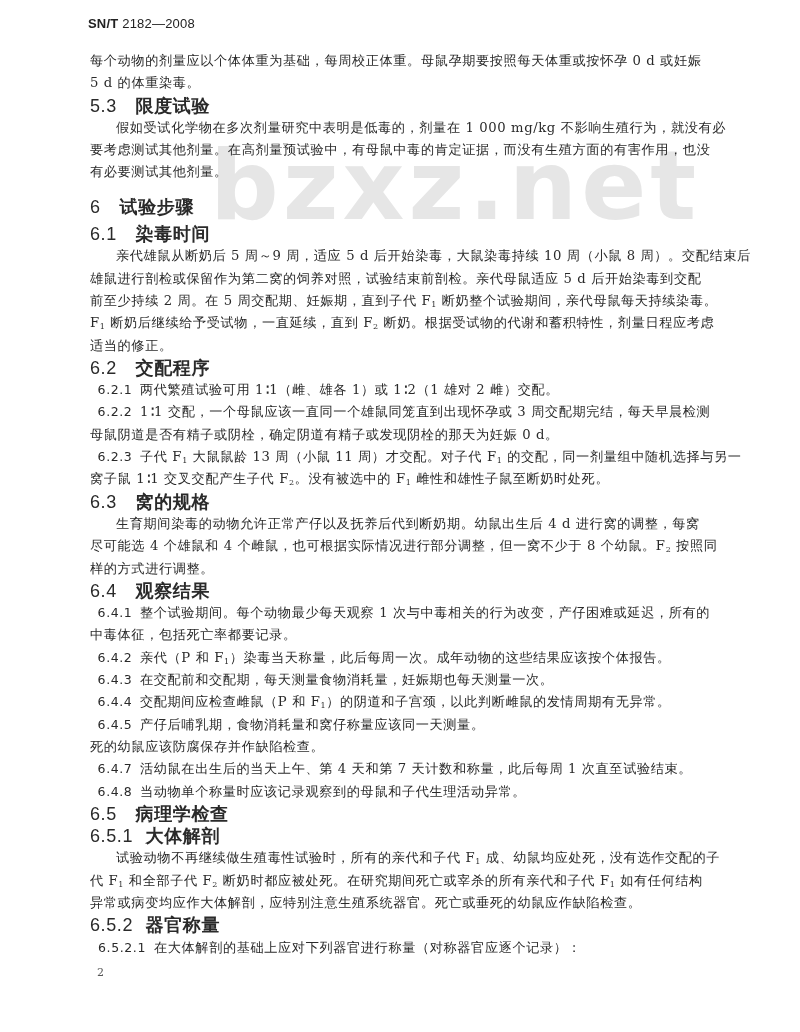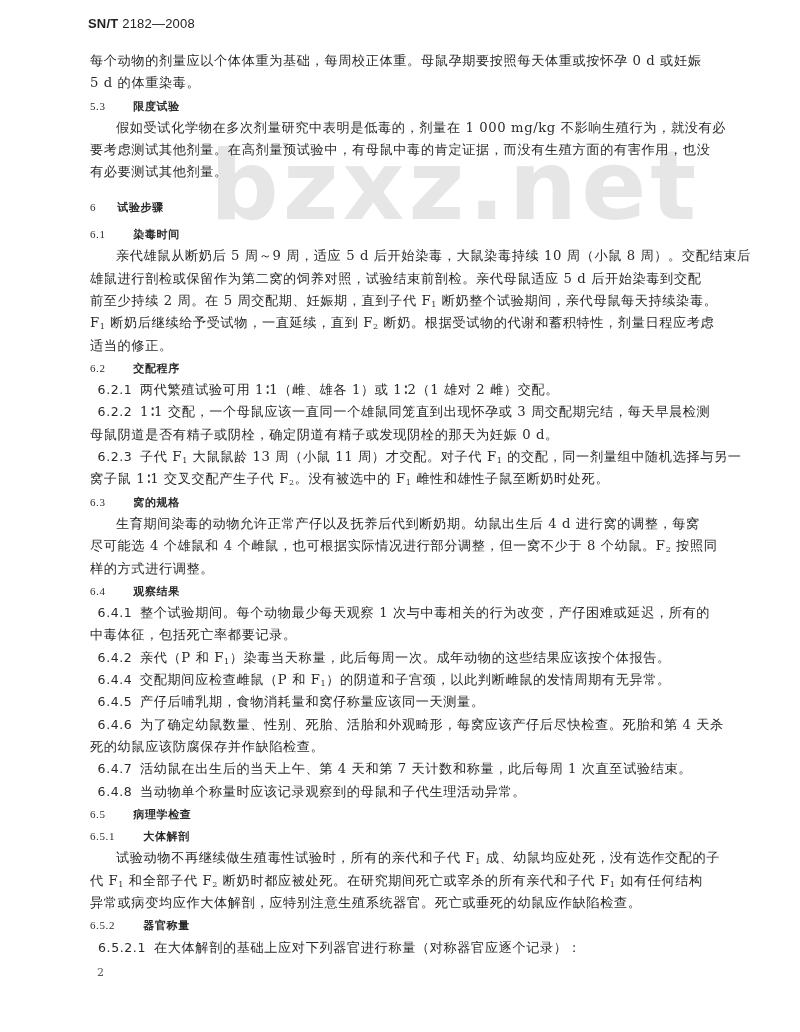--- a/index.html
+++ b/index.html
@@ -7,21 +7,21 @@
          font-family:"DejaVu Serif","Liberation Serif",serif; color:#2a2a2a; }
   .page { position:absolute; left:0; top:8px; width:758px; height:1032px; }
   .std-code { position:absolute; left:88px; top:8px; font-family:"Liberation Sans","DejaVu Sans",sans-serif;
               font-size:13px; font-weight:bold; letter-spacing:0.2px; color:#222; }
   .std-code .num { font-weight:normal; }
   .watermark { position:absolute; left:210px; top:130px; font-family:"DejaVu Sans","Liberation Sans",sans-serif;
                font-size:96px; font-weight:bold; color:#e6e6e6; letter-spacing:4px; line-height:1; z-index:0; }
   .content { position:absolute; left:90px; top:42px; width:622px; z-index:1; }
   .line { font-size:13.2px; line-height:22.3px; height:22.3px; white-space:nowrap; letter-spacing:0.6px; }
   .para-first { text-indent:26px; }
-  .heading { font-family:Liberation Serif, serif; font-size:11px; }
+  .heading { font-family:Liberation Sans, sans-serif; font-size:18px; }
   .heading .hnum { display:inline-block; min-width:40px; }
   .heading .htitle { font-weight:bold; }
   .heading.big { margin-top:12px; margin-bottom:5px; }
   .heading.big .hnum { min-width:24px; }
   .clause-num { font-family:"DejaVu Sans","Liberation Sans",sans-serif; font-size:12.5px; display:inline-block; min-width:50px;text-align:center; }
   .clause-num.long { min-width:64px; }
   sub { font-size:8px; vertical-align:-2px; line-height:0; }
   .page-number { position:absolute; left:97px; top:958px; font-size:11px; color:#555; }
 </style>
 </head>
@@ -101,27 +101,27 @@
       <span class="htitle">观察结果</span>
     </div>
     <div class="line">
       <span class="clause-num">6.4.1</span><span>整个试验期间。每个动物最少每天观察 1 次与中毒相关的行为改变，产仔困难或延迟，所有的</span>
     </div>
     <div class="line">中毒体征，包括死亡率都要记录。</div>
     <div class="line">
       <span class="clause-num">6.4.2</span><span>亲代（P 和 F</span><sub>1</sub><span>）染毒当天称量，此后每周一次。成年动物的这些结果应该按个体报告。</span>
     </div>
     <div class="line">
+      <span class="clause-num">6.4.3</span><span>在交配前和交配期，每天测量食物消耗量，妊娠期也每天测量一次。</span>
+    </div>
+    <div class="line">
       <span class="clause-num">6.4.4</span><span>交配期间应检查雌鼠（P 和 F</span><sub>1</sub><span>）的阴道和子宫颈，以此判断雌鼠的发情周期有无异常。</span>
     </div>
     <div class="line">
       <span class="clause-num">6.4.5</span><span>产仔后哺乳期，食物消耗量和窝仔称量应该同一天测量。</span>
-    </div>
-    <div class="line">
-      <span class="clause-num">6.4.6</span><span>为了确定幼鼠数量、性别、死胎、活胎和外观畸形，每窝应该产仔后尽快检查。死胎和第 4 天杀</span>
     </div>
     <div class="line">死的幼鼠应该防腐保存并作缺陷检查。</div>
     <div class="line">
       <span class="clause-num">6.4.7</span><span>活幼鼠在出生后的当天上午、第 4 天和第 7 天计数和称量，此后每周 1 次直至试验结束。</span>
     </div>
     <div class="line">
       <span class="clause-num">6.4.8</span><span>当动物单个称量时应该记录观察到的母鼠和子代生理活动异常。</span>
     </div>
 
     <div class="line heading">

